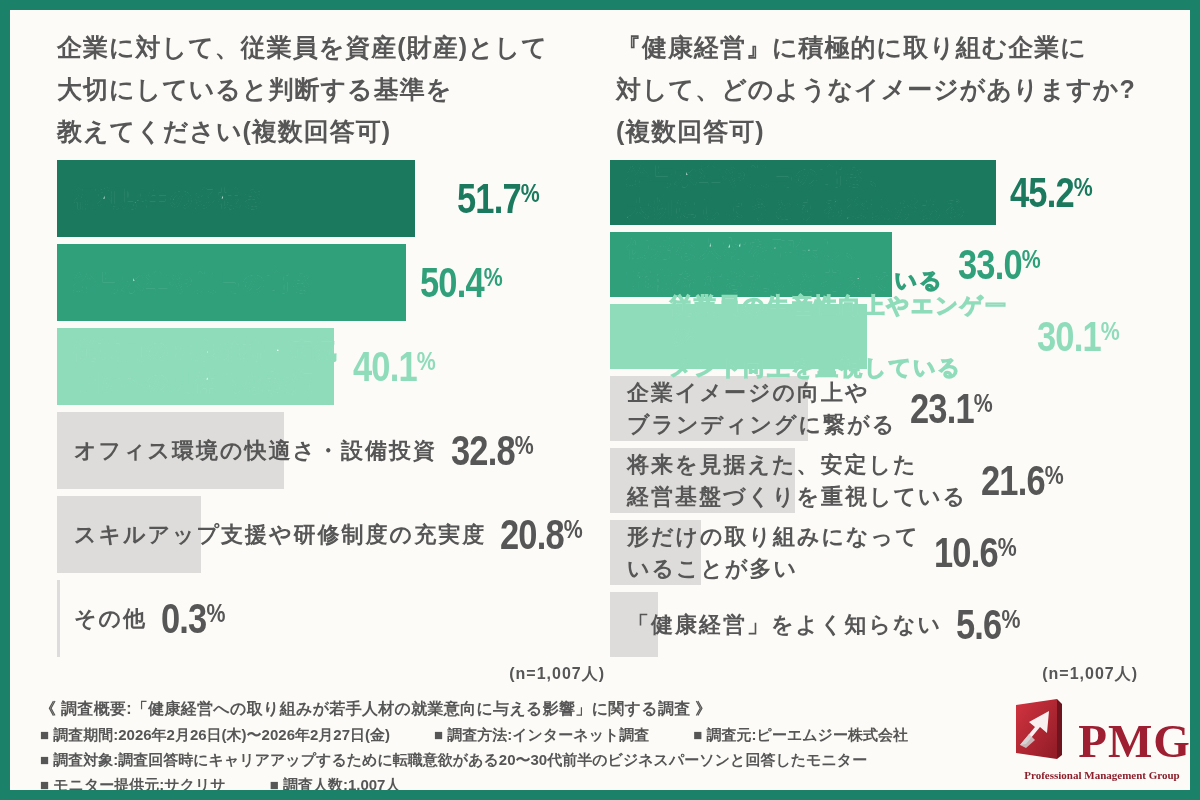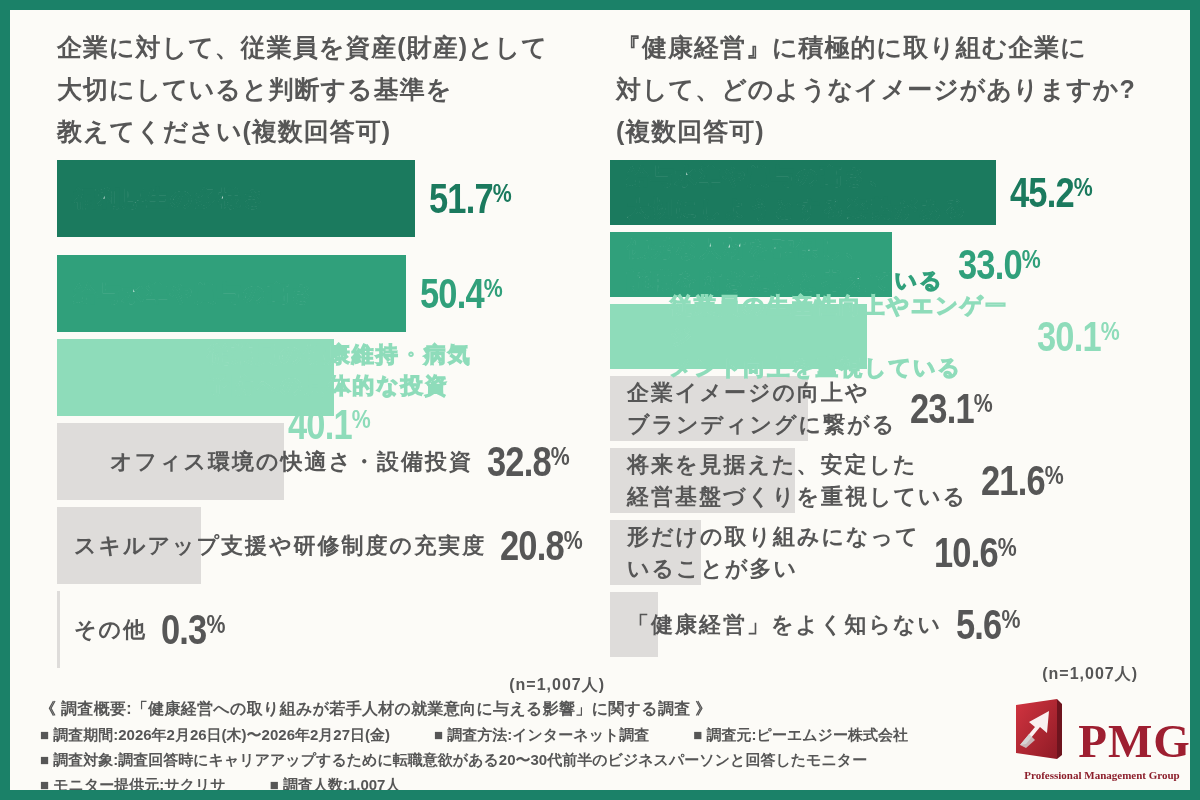--- a/index.html
+++ b/index.html
@@ -52,37 +52,37 @@
 </head>
 <body>
 
 <div class="frame"></div>
 
 <div class="col col-left">
   <h2 class="chart-title">企業に対して、従業員を資産(財産)として
 大切にしていると判断する基準を
 教えてください(複数回答可)</h2>
   <div class="bars">
-      <div class="bar-row" style="height: 77px; margin-bottom: 18px;">
+      <div class="bar-row" style="height: 77px; margin-bottom: 7px; gap: 28px;">
         <div class="bar-fill" style="width:357.764px;background:#1b7a5e"></div>
         <div class="bar-label" style="min-width:357.764px;color:#fff;-webkit-text-stroke:1.2px #1b7a5e">福利厚生の多様さ</div>
         <div class="bar-value" style="color:#1b7a5e"><span class="num">51.7</span><span class="pct">%</span></div>
       </div>
       <div class="bar-row" style="height: 77px; margin-bottom: 7px;">
         <div class="bar-fill" style="width:348.768px;background:#30a07b"></div>
         <div class="bar-label" style="min-width:348.768px;color:#fff;-webkit-text-stroke:1.2px #30a07b">給与水準や賞与の高さ</div>
         <div class="bar-value" style="color:#30a07b"><span class="num">50.4</span><span class="pct">%</span></div>
       </div>
-      <div class="bar-row" style="height: 77px; margin-bottom: 7px; flex-direction: column;">
+      <div class="bar-row" style="height: 77px; margin-bottom: 7px;">
         <div class="bar-fill" style="width:277.492px;background:#8edcba"></div>
         <div class="bar-label" style="min-width:277.492px;color:#fff;-webkit-text-stroke:1.2px #8edcba">従業員の健康維持・病気
 予防への具体的な投資</div>
         <div class="bar-value" style="color:#8edcba"><span class="num">40.1</span><span class="pct">%</span></div>
       </div>
-      <div class="bar-row" style="height: 77px; margin-bottom: 7px; padding-left: 36px;">
+      <div class="bar-row" style="height: 77px; margin-bottom: 7px;">
         <div class="bar-fill" style="width:226.97599999999997px;background:#dedcda"></div>
         <div class="bar-label" style="min-width:226.97599999999997px;color:#565656">オフィス環境の快適さ・設備投資</div>
         <div class="bar-value" style="color:#565656"><span class="num">32.8</span><span class="pct">%</span></div>
       </div>
       <div class="bar-row" style="height: 77px; margin-bottom: 7px;">
         <div class="bar-fill" style="width:143.936px;background:#dedcda"></div>
         <div class="bar-label" style="min-width:143.936px;color:#565656">スキルアップ支援や研修制度の充実度</div>
         <div class="bar-value" style="color:#565656"><span class="num">20.8</span><span class="pct">%</span></div>
       </div>
       <div class="bar-row" style="height: 77px; margin-bottom: 7px;">

